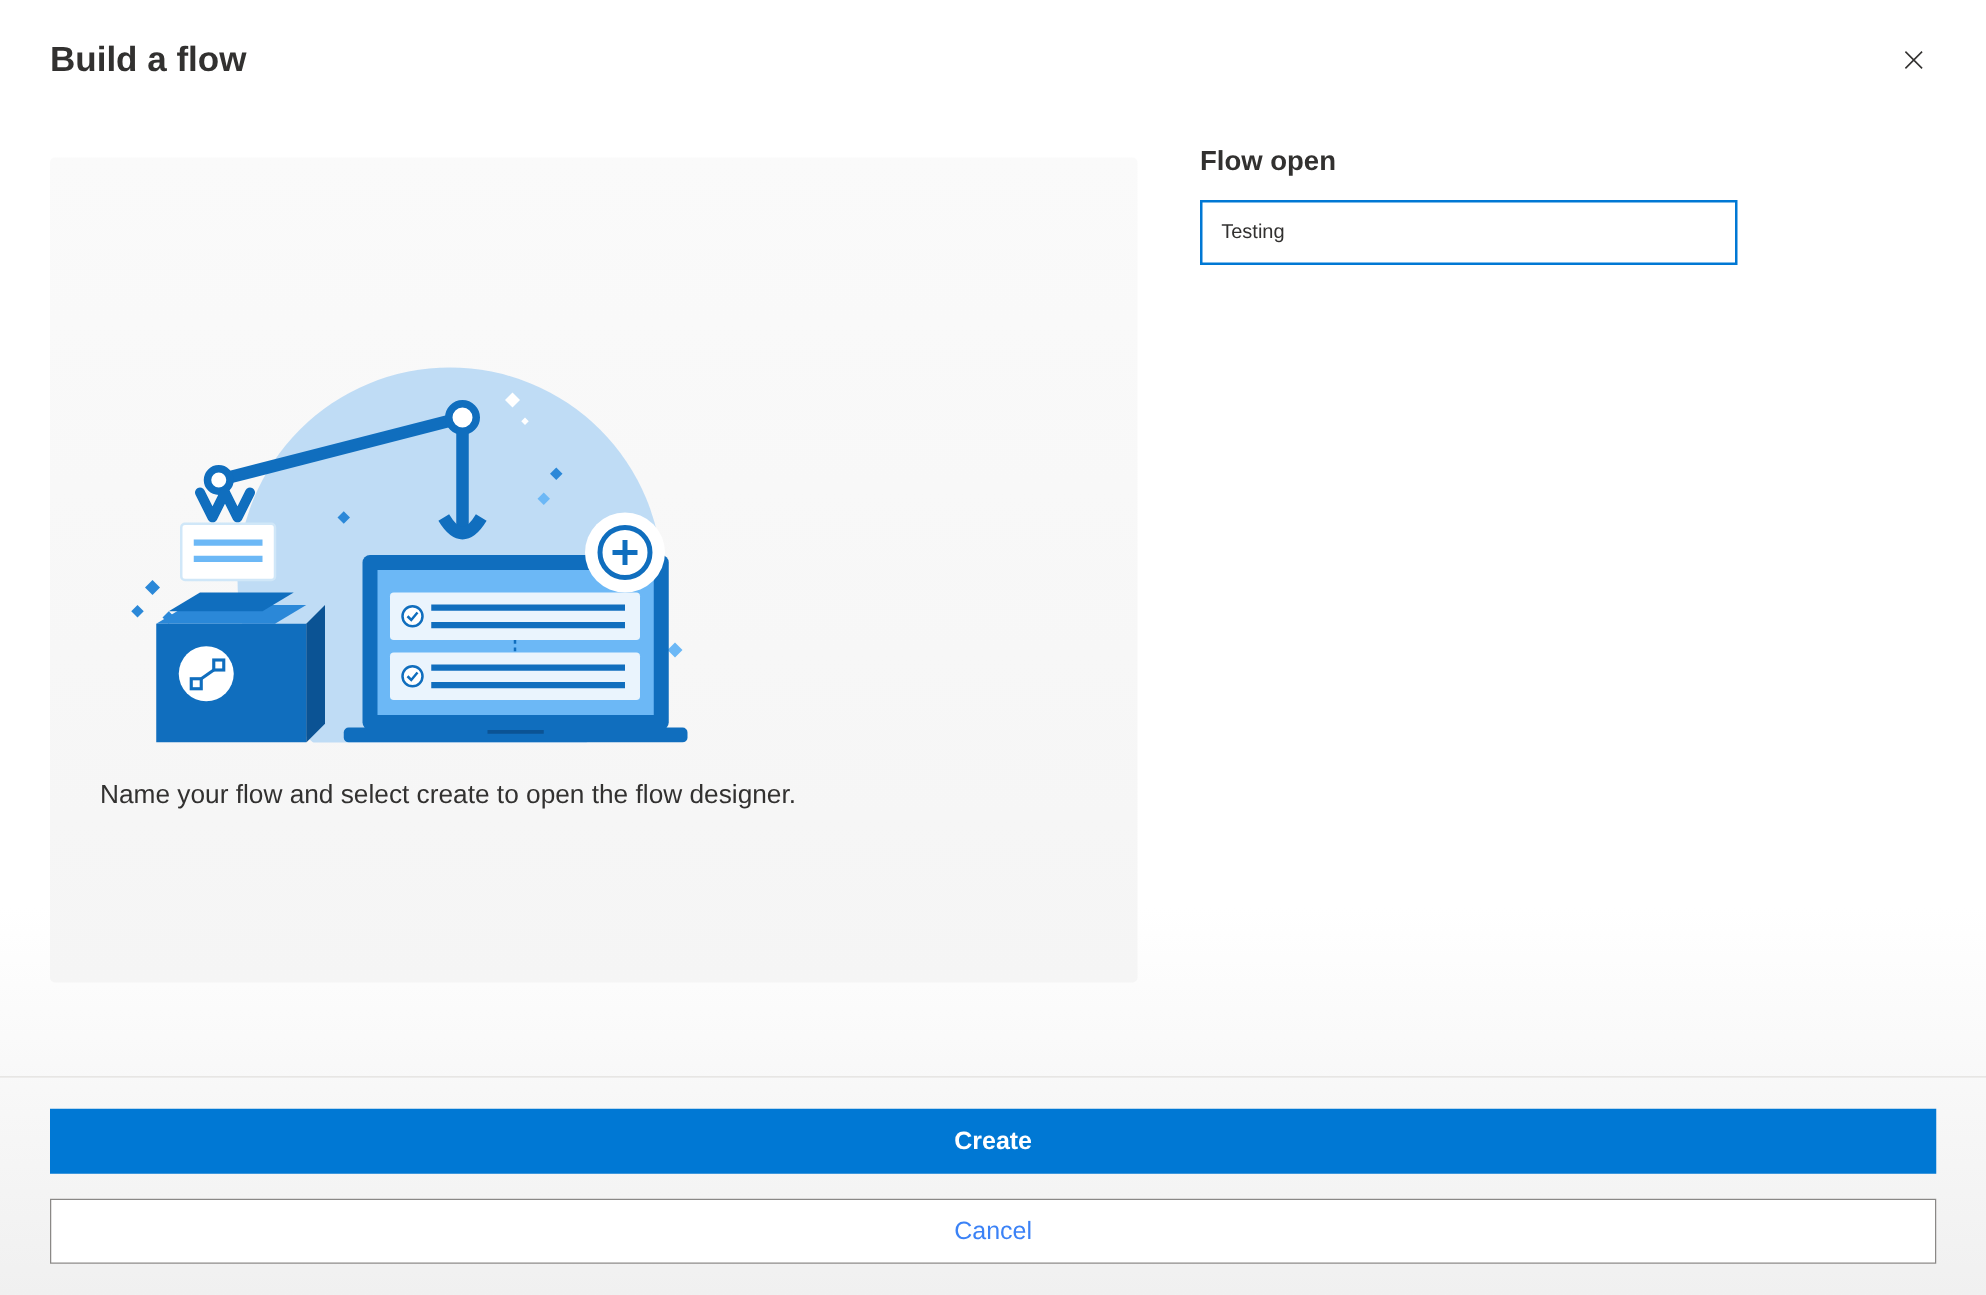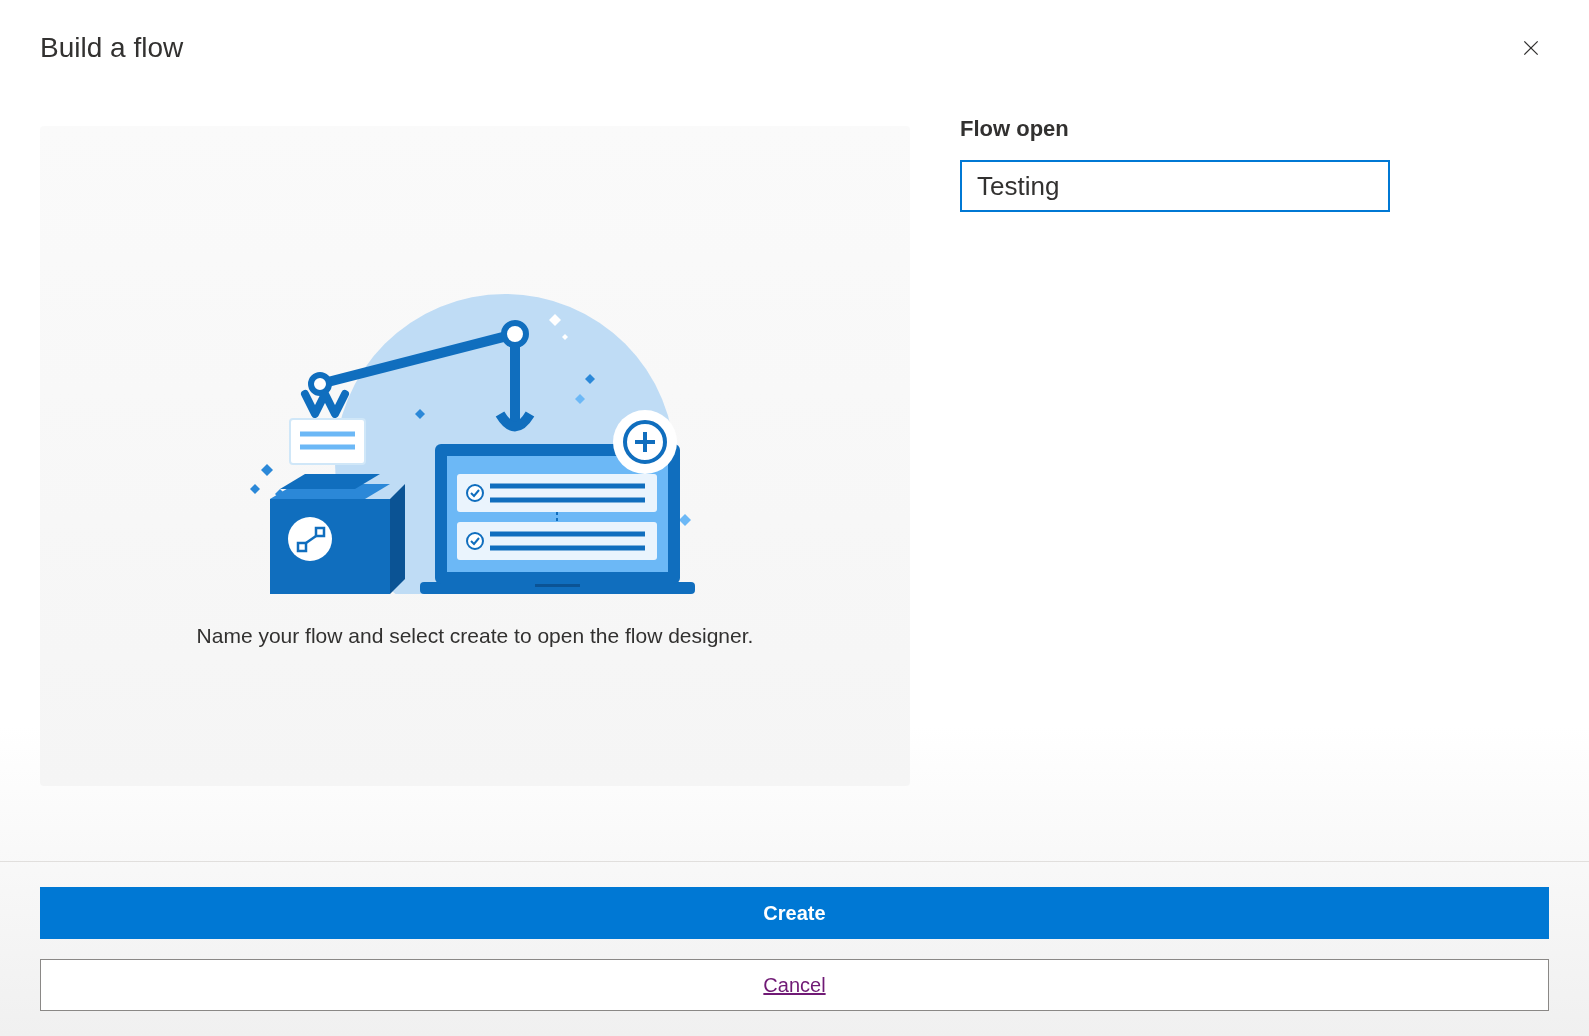--- a/index.html
+++ b/index.html
@@ -23,21 +23,21 @@
       flex-direction: column;
     }
     .header {
       display: flex;
       justify-content: space-between;
       align-items: center;
       padding: 30px 40px 20px 40px;
     }
     .title {
       font-size: 28px;
-      font-weight: 400;
+      font-weight: 700;
       color: #323130;
     }
     .close-btn {
       background: none;
       border: none;
       cursor: pointer;
       padding: 8px;
       display: flex;
       align-items: center;
       justify-content: center;
@@ -53,21 +53,21 @@
       display: flex;
       padding: 0 40px;
       gap: 50px;
     }
     .left-panel {
       flex: 0 0 870px;
       background: linear-gradient(to bottom, #fafafa 0%, #f5f5f5 100%);
       border-radius: 4px;
       display: flex;
       flex-direction: column;
-      align-items: center;
+      align-items: flex-start;
       justify-content: center;
       padding: 40px;
       height: 660px;
       margin-top: 40px;
     }
     .illustration {
       width: 500px;
       height: 330px;
       margin-bottom: 30px;
     }
@@ -85,21 +85,21 @@
       font-weight: 600;
       color: #323130;
       margin-bottom: 18px;
       display: block;
     }
     .text-input {
       width: 430px;
       height: 52px;
       border: 2px solid #0078d4;
       padding: 0 15px;
-      font-size: 26px;
+      font-size: 16px;
       color: #323130;
       outline: none;
       font-family: inherit;
     }
     .footer {
       border-top: 1px solid #e1dfdd;
       padding: 25px 40px;
       display: flex;
       justify-content: flex-end;
       gap: 20px;
@@ -116,23 +116,22 @@
       min-width: 130px;
     }
     .btn-primary {
       background: #0078d4;
       color: #ffffff;
       border: none;
       font-weight: 600;
     }
     .btn-secondary {
       background: #ffffff;
-      color: #701a75;
+      color: #3b82f6;
       border: 1px solid #8a8886;
-      text-decoration: underline;
     }
   </style>
 </head>
 <body>
 
 <div class="dialog">
   <div class="header">
     <h1 class="title">Build a flow</h1>
     <button class="close-btn">
       <svg viewBox="0 0 24 24" fill="none">

